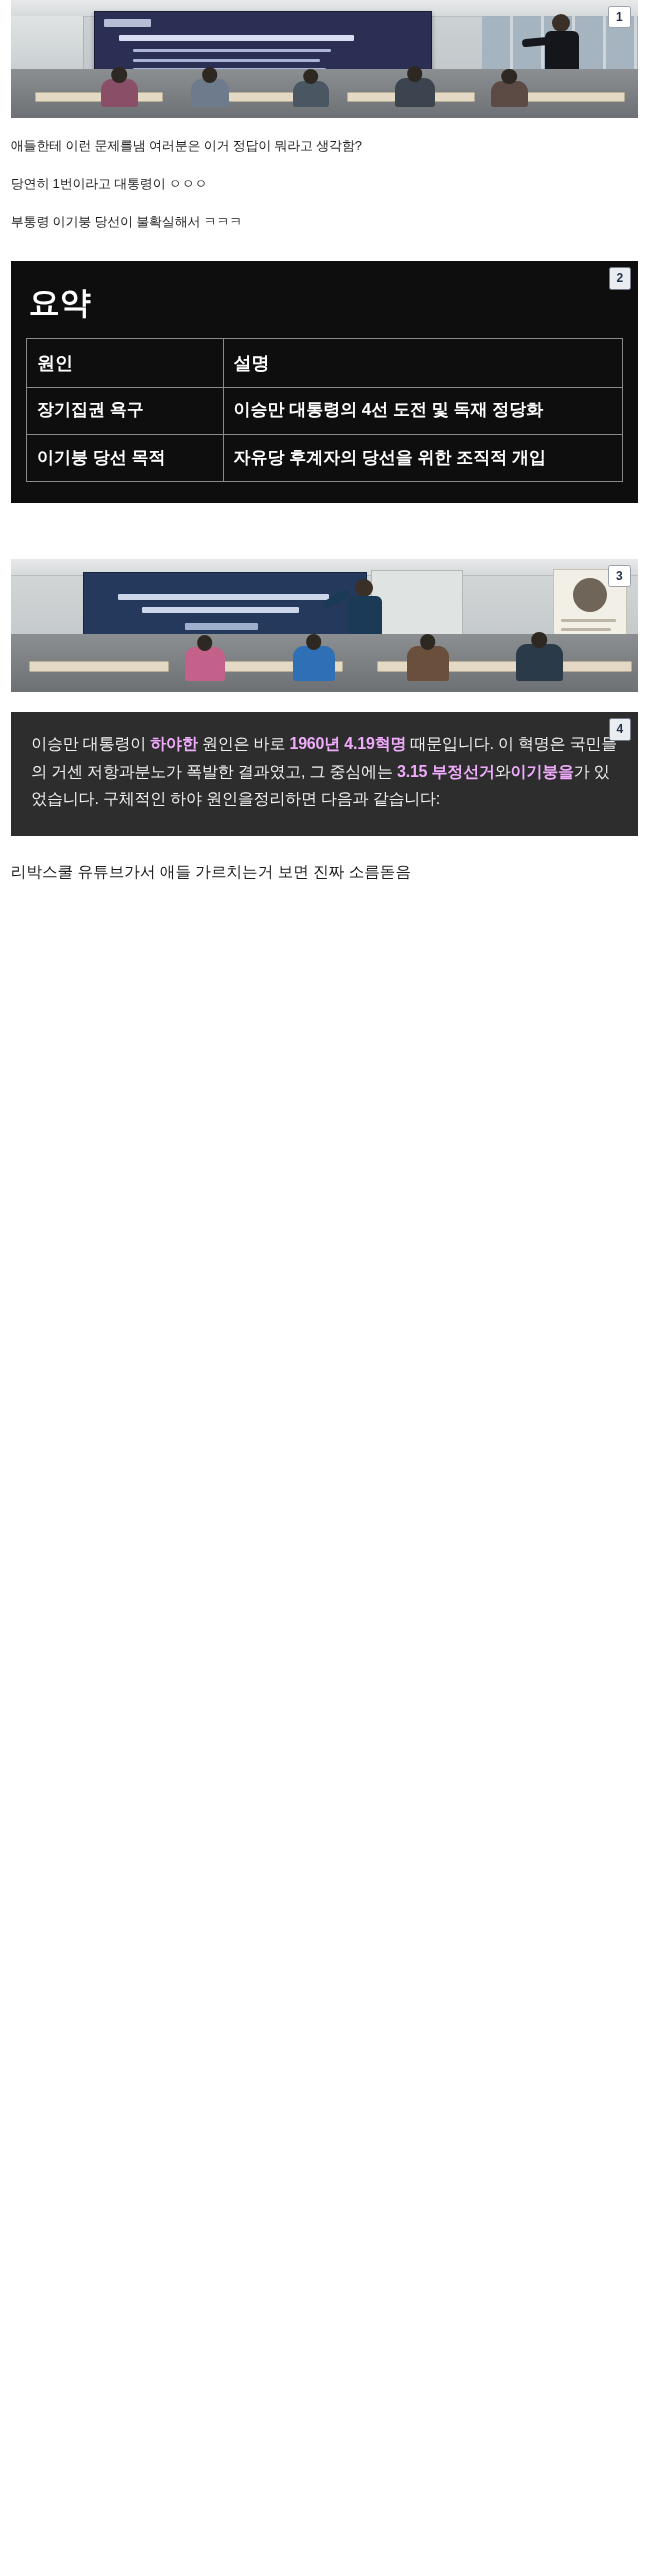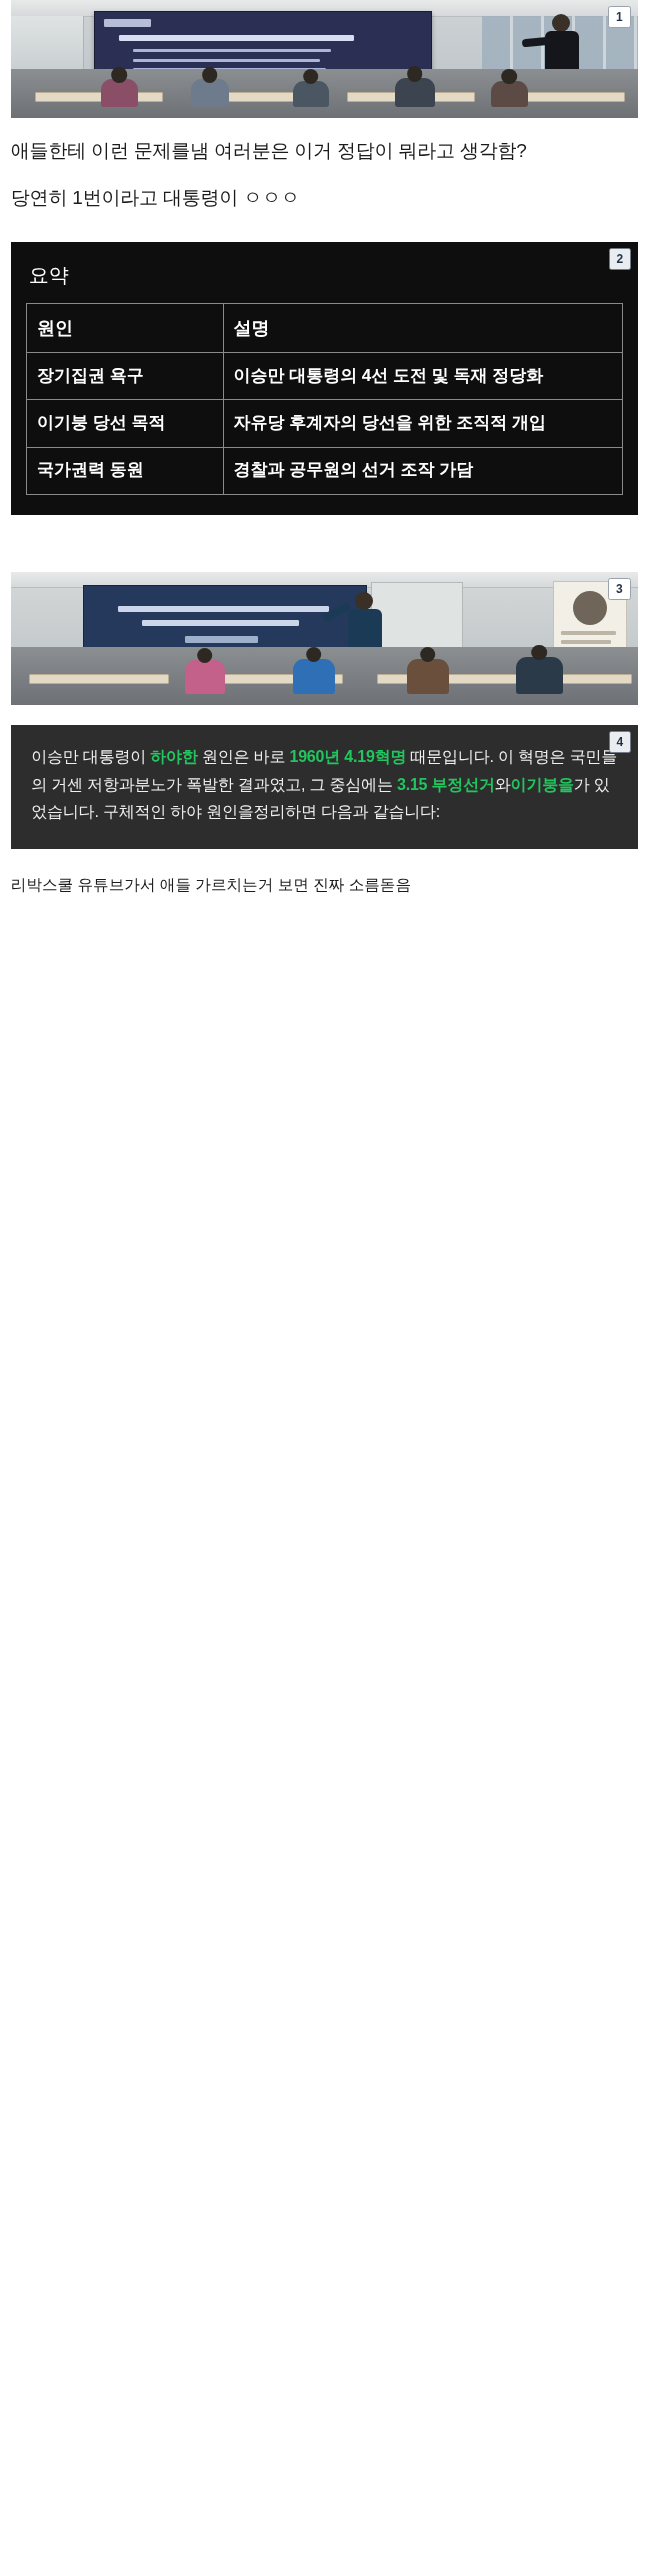--- a/index.html
+++ b/index.html
@@ -13,21 +13,21 @@
     color: #111111;
   }
   .page {
     width: 649px;
     position: relative;
     overflow: hidden;
   }
 
   
   .para {
-    font-size: 19px;
+    font-size: 13px;
     line-height: 1.55;
     color: #1b1b1b;
     padding: 0 10.8px;
     margin: 18px 0;
     letter-spacing: -0.2px;
   }
   .spacer-lg { height: 36px; }
   .spacer-md { height: 20.4px; }
   .spacer-sm { height: 10.8px; }
 
@@ -177,22 +177,22 @@
 
   
   .card-dark {
     position: relative;
     background: #0e0e0e;
     color: #ffffff;
     margin: 0 10.8px;
     padding: 15.6px 15.6px 20.4px 15.6px;
   }
   .card-title {
-    font-size: 20px;
-    font-weight: normal;
+    font-size: 31px;
+    font-weight: bold;
     margin: 4.8px 0 14.4px 2.4px;
   }
   table.summary {
     width: 100%;
     border-collapse: collapse;
     font-size: 17px;
   }
   table.summary th, table.summary td {
     border: 1.2px solid #8a8a8a;
     padding: 10.8px 9.6px;
@@ -211,21 +211,21 @@
   .card-note {
     position: relative;
     background: #2d2d2d;
     color: #f0f0f0;
     margin: 0 10.8px;
     padding: 18px 20.4px 23px 20.4px;
     font-size: 16px;
     line-height: 1.72;
     letter-spacing: -0.2px;
   }
-  .card-note b { color: #22c55e; }
+  .card-note b { color: #f0abfc; }
   .card-note .badge { background:#e9edf2; color:#1f2e42; border-color:#6f7a86; }
   .tail-text {
     font-size: 15.6px;
     line-height: 1.55;
     padding: 0 10.8px;
     margin-top: 24px;
     color: #1b1b1b;
   }
 </style>
 </head>
@@ -275,20 +275,21 @@
         <div class="student" style="left:480px; width:37px; height:26.4px; background:#5c4a45;">
             <span class="s-head"></span>
           </div>
       </div>
     </div>
     <div class="badge">1</div>
   </div>
 
   <div class="para">애들한테 이런 문제를냄 여러분은 이거 정답이 뭐라고 생각함?</div>
   <div class="para">당연히 1번이라고 대통령이 ㅇㅇㅇ</div>
+  <div class="para">부통령 이기붕 당선이 불확실해서 ㅋㅋㅋ</div>
 
   <div class="spacer-sm"></div>
 
   <div class="card-dark">
     <div class="badge dark">2</div>
     <div class="card-title">요약</div>
     <table class="summary">
       <thead>
         <tr>
           <th class="cause">원인</th>
@@ -297,24 +298,20 @@
       </thead>
       <tbody>
         <tr>
           <td class="cause">장기집권 욕구</td>
           <td>이승만 대통령의 4선 도전 및 독재 정당화</td>
         </tr>
         <tr>
           <td class="cause">이기붕 당선 목적</td>
           <td>자유당 후계자의 당선을 위한 조직적 개입</td>
         </tr>
-        <tr>
-          <td class="cause">국가권력 동원</td>
-          <td>경찰과 공무원의 선거 조작 가담</td>
-        </tr>
       </tbody>
     </table>
   </div>
 
   <div class="spacer-lg"></div>
   <div class="spacer-md"></div>
 
   <div class="photo photo-3">
     <div class="room3">
       <div class="ceiling"></div>

